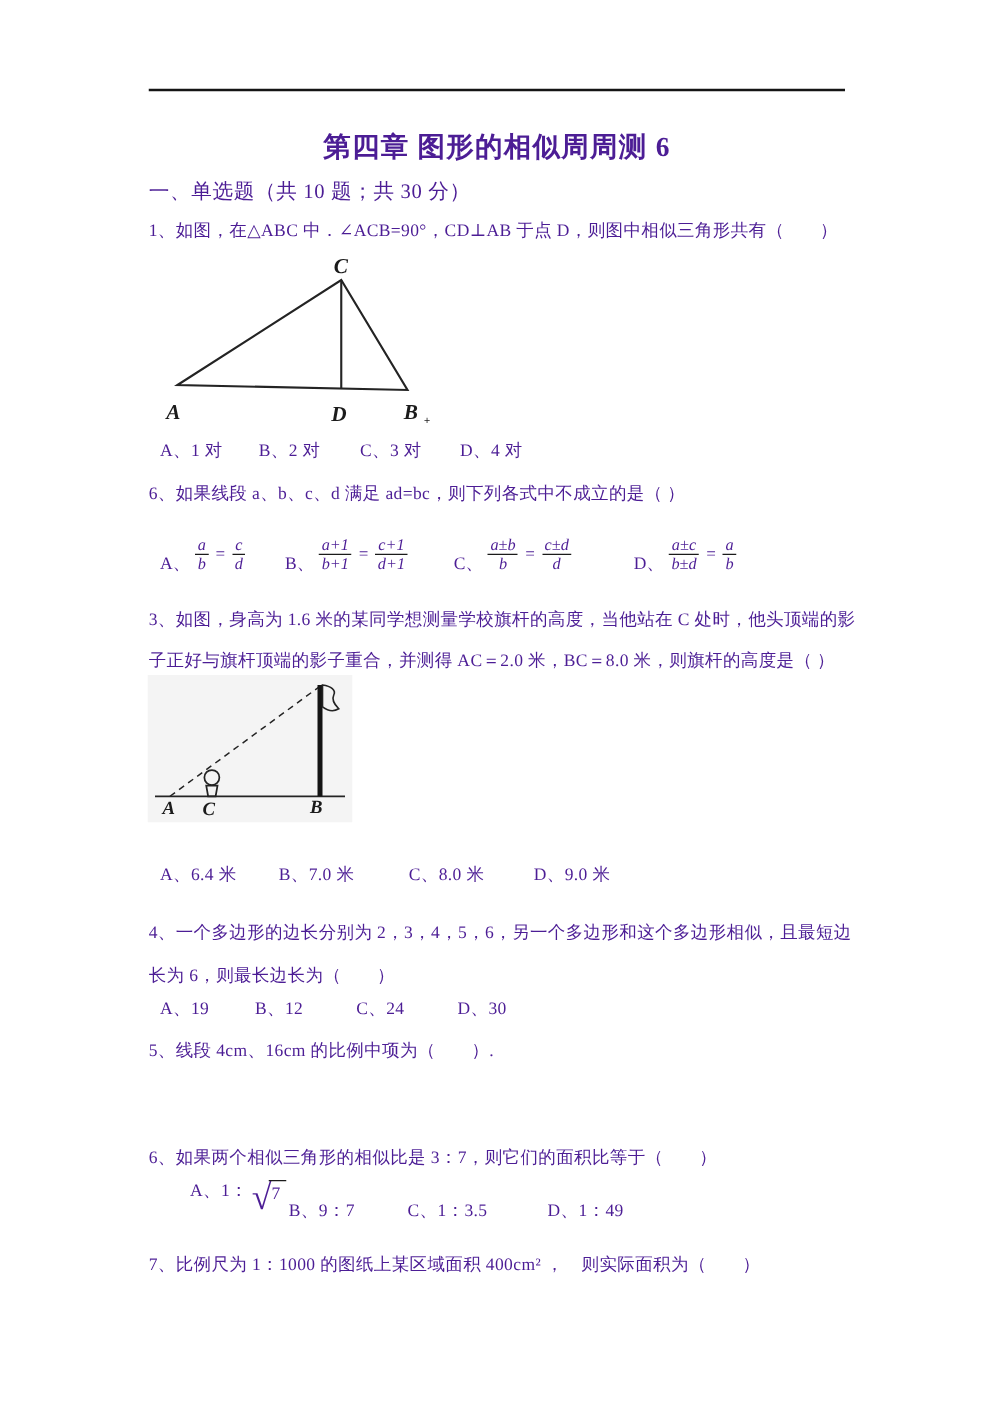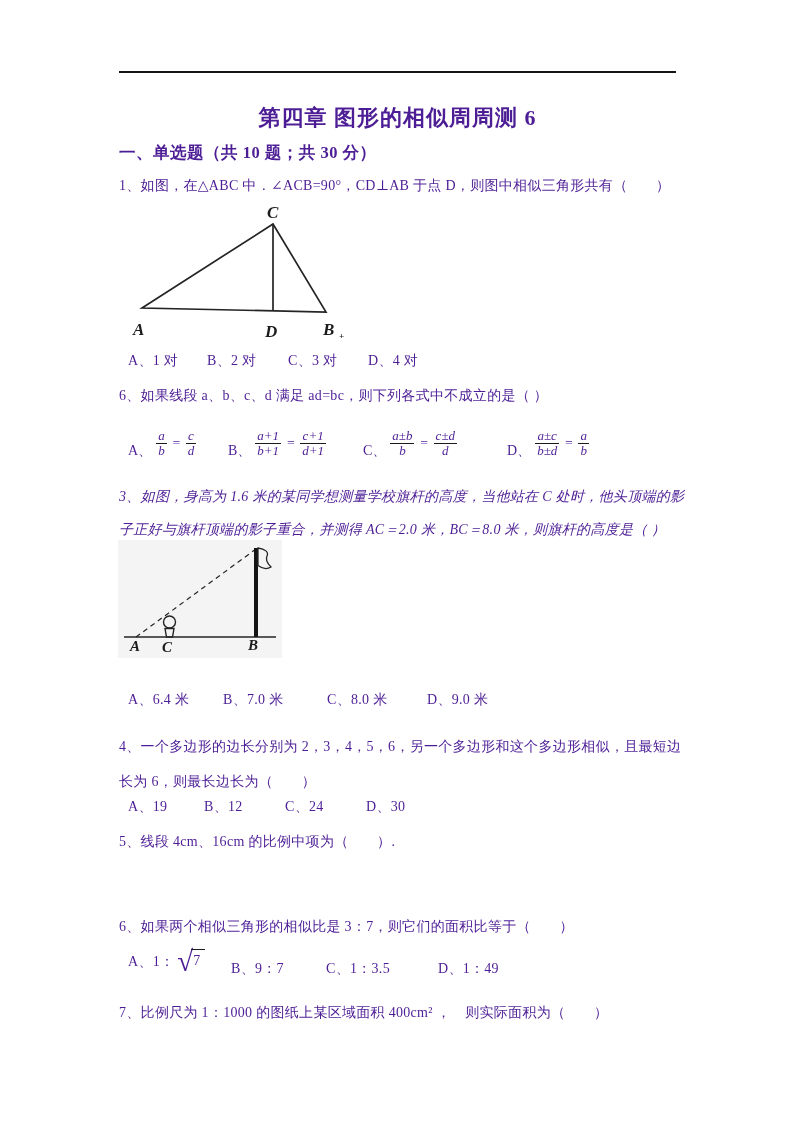--- a/index.html
+++ b/index.html
@@ -7,36 +7,36 @@
     position:relative;width:793px;height:1122px;background:#ffffff;overflow:hidden;
     font-family:"Liberation Serif","DejaVu Serif",serif;color:#4c1d95;
   }
   .abs{position:absolute;}
   .rule{position:absolute;left:119px;top:71px;width:557px;height:2px;background:#141414;}
   .title{
     position:absolute;left:119px;top:103px;width:557px;text-align:center;
     font-size:22px;font-weight:bold;letter-spacing:1px;white-space:nowrap;
   }
   .section{
-    position:absolute;left:119px;top:142px;font-size:16.5px;font-weight:bold;
+    position:absolute;left:119px;top:142px;font-size:16.5px;font-weight:normal;
     letter-spacing:0.5px;white-space:nowrap;
   }
   .qtext{position:absolute;left:119px;font-size:14px;line-height:19px;letter-spacing:0.3px;white-space:nowrap;}
-  .italic{font-style:italic;}
+  .italic{}
   .optrow{position:absolute;left:0;top:0;width:793px;height:22px;padding-left:28px;}
   .opt{position:absolute;font-size:14px;letter-spacing:0.3px;white-space:nowrap;}
   
   .fgroup{position:absolute;top:428px;display:flex;align-items:center;height:30px;}
   .fglabel{font-size:14px;margin-top:15px;margin-right:4px;}
   .frac{display:inline-block;text-align:center;font-style:italic;font-size:13px;line-height:14px;}
   .frac .num{display:block;padding:0 2px 0px 2px;}
   .frac .den{display:block;border-top:1.4px solid #1b1b1b;padding:0 2px 0 2px;}
   .feq{font-style:italic;font-size:13.5px;margin:0 5px;}
   
-  .sqrtopt{position:absolute;display:flex;align-items:center;height:34px;}
+  .sqrtopt{position:absolute;display:flex;align-items:flex-start;height:34px;margin-left:24px;}
   .sqprefix{font-size:14px;letter-spacing:0.3px;line-height:19px;margin-right:3px;}
   .sqrt-sign{font-size:29px;line-height:29px;font-weight:400;}
   .sqrt-rad{display:inline-block;border-top:1.6px solid #1b1b1b;box-sizing:border-box;
     height:24px;padding:3px 5px 0 2px;margin-left:-2px;font-size:14px;line-height:16px;}
   svg text{font-family:"Liberation Serif","DejaVu Serif",serif;}
 </style>
 </head>
 <body>
 
 <div class="page">

